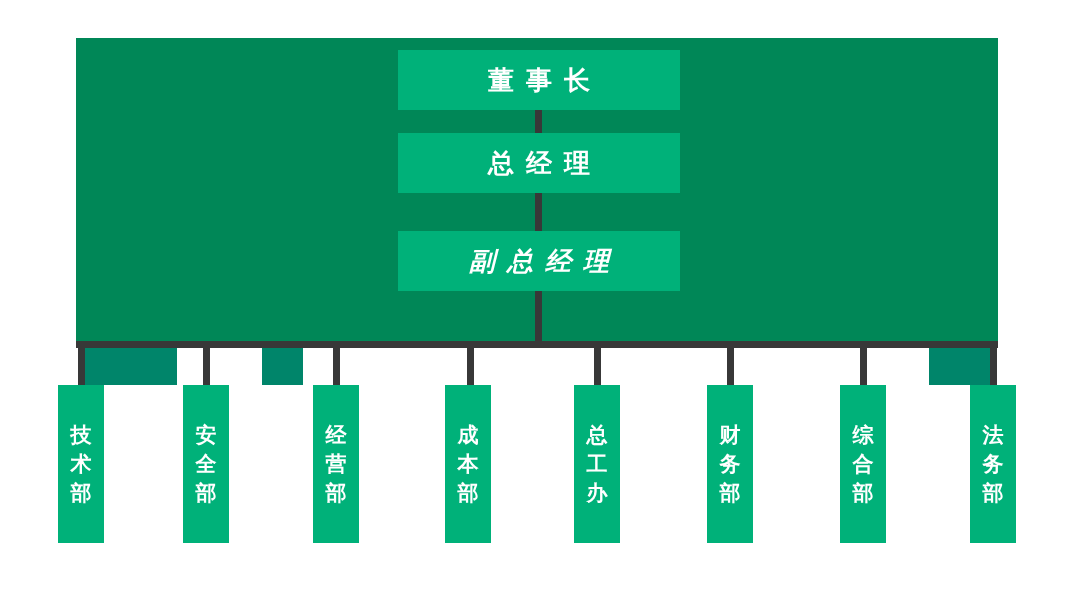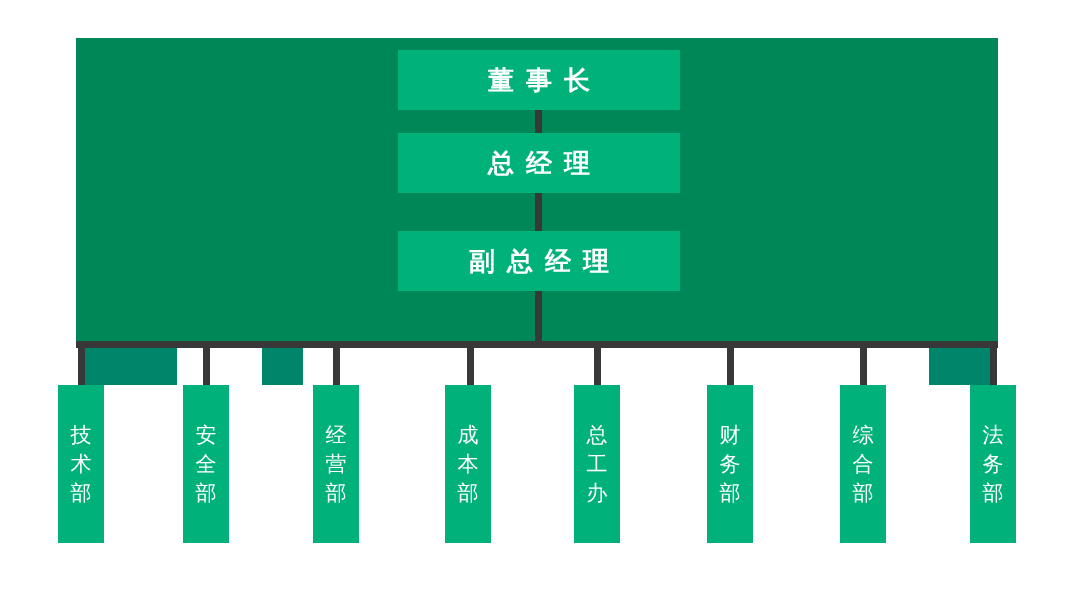--- a/index.html
+++ b/index.html
@@ -51,21 +51,21 @@
     justify-content: center;
     font-size: 26px;
     font-weight: bold;
     letter-spacing: 12px;
     padding-left: 12px;
     box-sizing: border-box;
     white-space: nowrap;
   }
   #level-0 { top: 50px; }
   #level-1 { top: 133px; }
-  #level-2 { top: 231px; }
+  #level-2 { top: 231px; font-style: italic; }
   .vconn {
     position: absolute;
     left: 535px;
     width: 7px;
     background: var(--line);
   }
   #conn-01 { top: 98px;  height: 35px; }
   #conn-12 { top: 193px; height: 38px; }
   #conn-2t { top: 291px; height: 50px; }
   .hang-block {
@@ -95,20 +95,21 @@
     align-items: center;
     justify-content: center;
   }
   .dept .vtext {
     width: 22px;
     font-size: 21px;
     line-height: 29px;
     text-align: center;
     word-break: break-all;
     overflow-wrap: anywhere;
+    font-weight: bold;
   }
 </style>
 </head>
 <body>
 
 <div class="stage">
 
   <div class="banner"></div>
 
   <div class="vconn" id="conn-01"></div>

